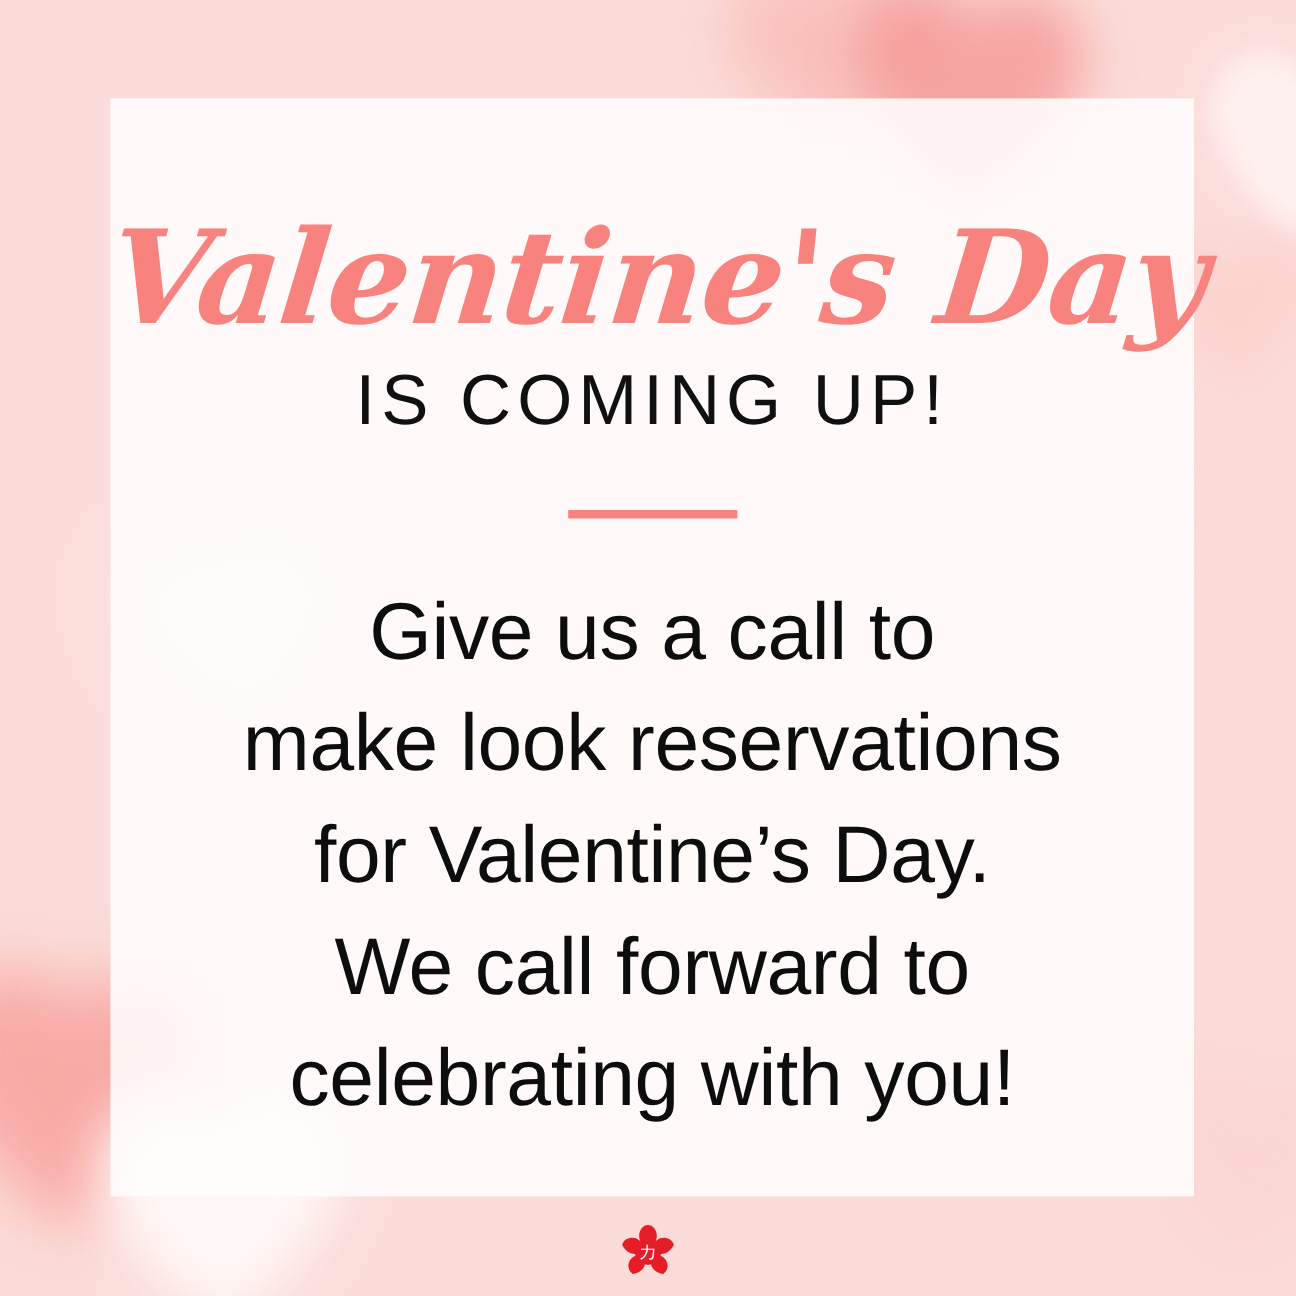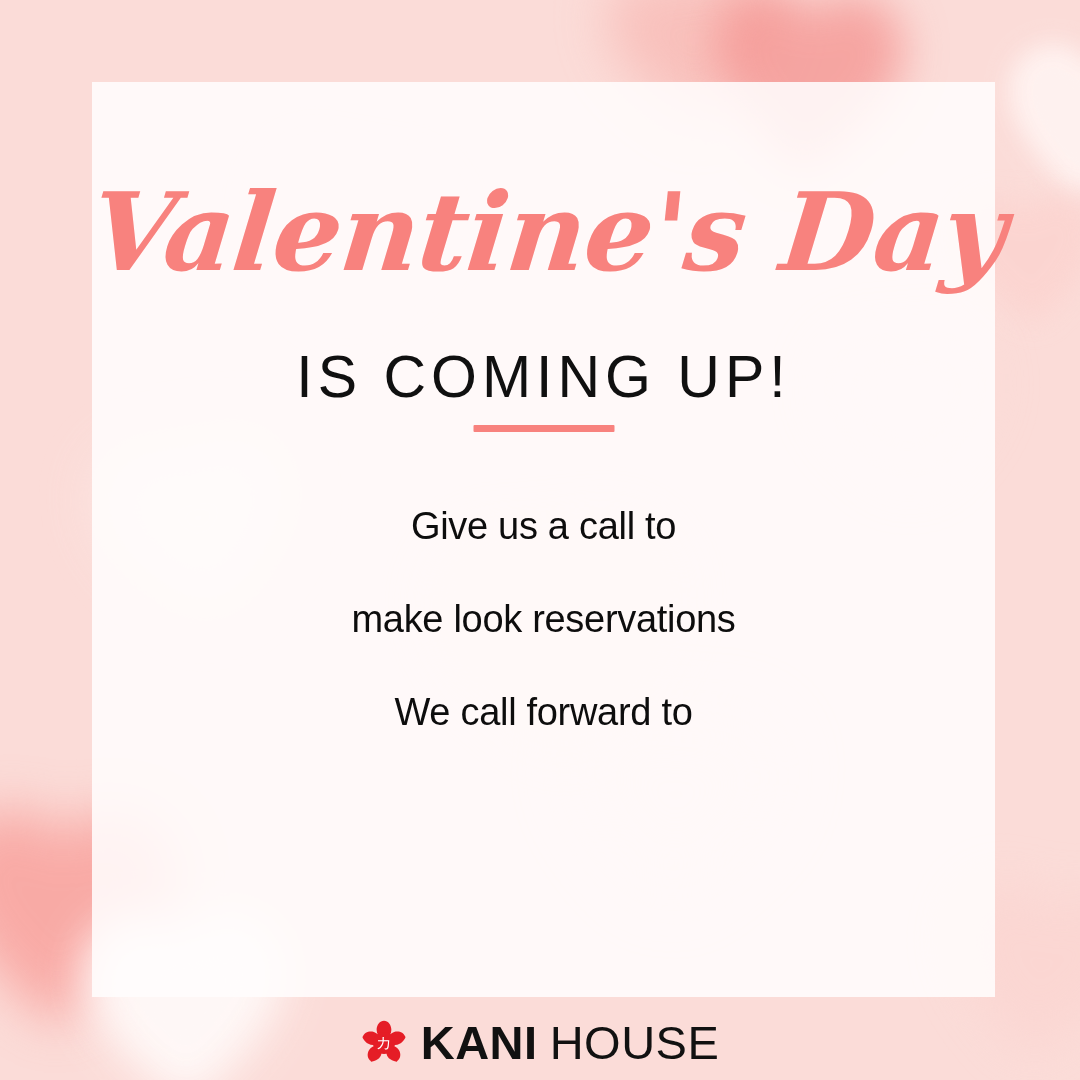--- a/index.html
+++ b/index.html
@@ -72,21 +72,20 @@
     left: 0;
     right: 0;
     text-align: center;
     color: #101010;
     font-family: "Liberation Sans", sans-serif;
     font-size: 59px;
     font-weight: 300;
     letter-spacing: 5px;
     line-height: 1;
     white-space: nowrap;
-    margin-top: 44px;
   }
 
   
   .divider {
     position: absolute;
     top: 343px;
     left: 50%;
     transform: translateX(-50%);
     width: 141px;
     height: 7px;
@@ -96,21 +95,21 @@
 
   
   .body-copy {
     position: absolute;
     top: 398px;
     left: 0;
     right: 0;
     text-align: center;
     color: #0d0d0d;
     font-family: "Liberation Sans", sans-serif;
-    font-size: 38px;
+    font-size: 67px;
     font-weight: 300;
     line-height: 93px;
     letter-spacing: -0.3px;
   }
   .body-copy .line { display: block; white-space: nowrap; }
 
   
   .logo {
     position: absolute;
     left: 0;
@@ -216,40 +215,38 @@
 
       <div class="script-title">Valentine's Day</div>
 
       <div class="subtitle">IS COMING UP!</div>
 
       <div class="divider"></div>
 
       <div class="body-copy">
         <span class="line">Give us a call to</span>
         <span class="line">make look reservations</span>
+        <span class="line">for Valentine’s Day.</span>
         <span class="line">We call forward to</span>
+        <span class="line">celebrating with you!</span>
       </div>
 
     </div>
   </div>
 
   <div class="logo">
     <span class="logo-flower">
       <svg viewBox="0 0 100 100" aria-hidden="true">
         <g fill="#E51D26">
 
           <path d="M50 4 C41 4 34 13 34 24 c0 8 5 15 12 19 l4 3 4-3 c7-4 12-11 12-19 C66 13 59 4 50 4 Z"></path>
           <path d="M96 38 C93 29 82 25 72 28 c-8 3 -13 10 -14 18 l-1 5 4 2 c7 4 16 5 23 1 9 -5 15 -16 12 -16 Z"></path>
           <path d="M78 92 C86 87 88 76 82 67 c-5 -7 -13 -10 -21 -8 l-5 1 -1 5 c-1 8 1 17 8 22 8 6 19 7 15 5 Z"></path>
           <path d="M22 92 C14 87 12 76 18 67 c5 -7 13 -10 21 -8 l5 1 1 5 c1 8 -1 17 -8 22 -8 6 -19 7 -15 5 Z"></path>
           <path d="M4 38 C7 29 18 25 28 28 c8 3 13 10 14 18 l1 5 -4 2 c-7 4 -16 5 -23 1 C7 49 1 38 4 38 Z"></path>
           <circle cx="50" cy="52" r="24"></circle>
         </g>
         <text x="50" y="64" text-anchor="middle" font-family="DejaVu Sans, sans-serif" font-size="34" fill="#FFFFFF">カ</text>
       </svg>
     </span>
-    <span class="logo-words">
-      <span class="logo-kani">KANI</span>
-      <span class="logo-house">HOUSE</span>
-    </span>
   </div>
 
 </div>
 
 </body></html>

